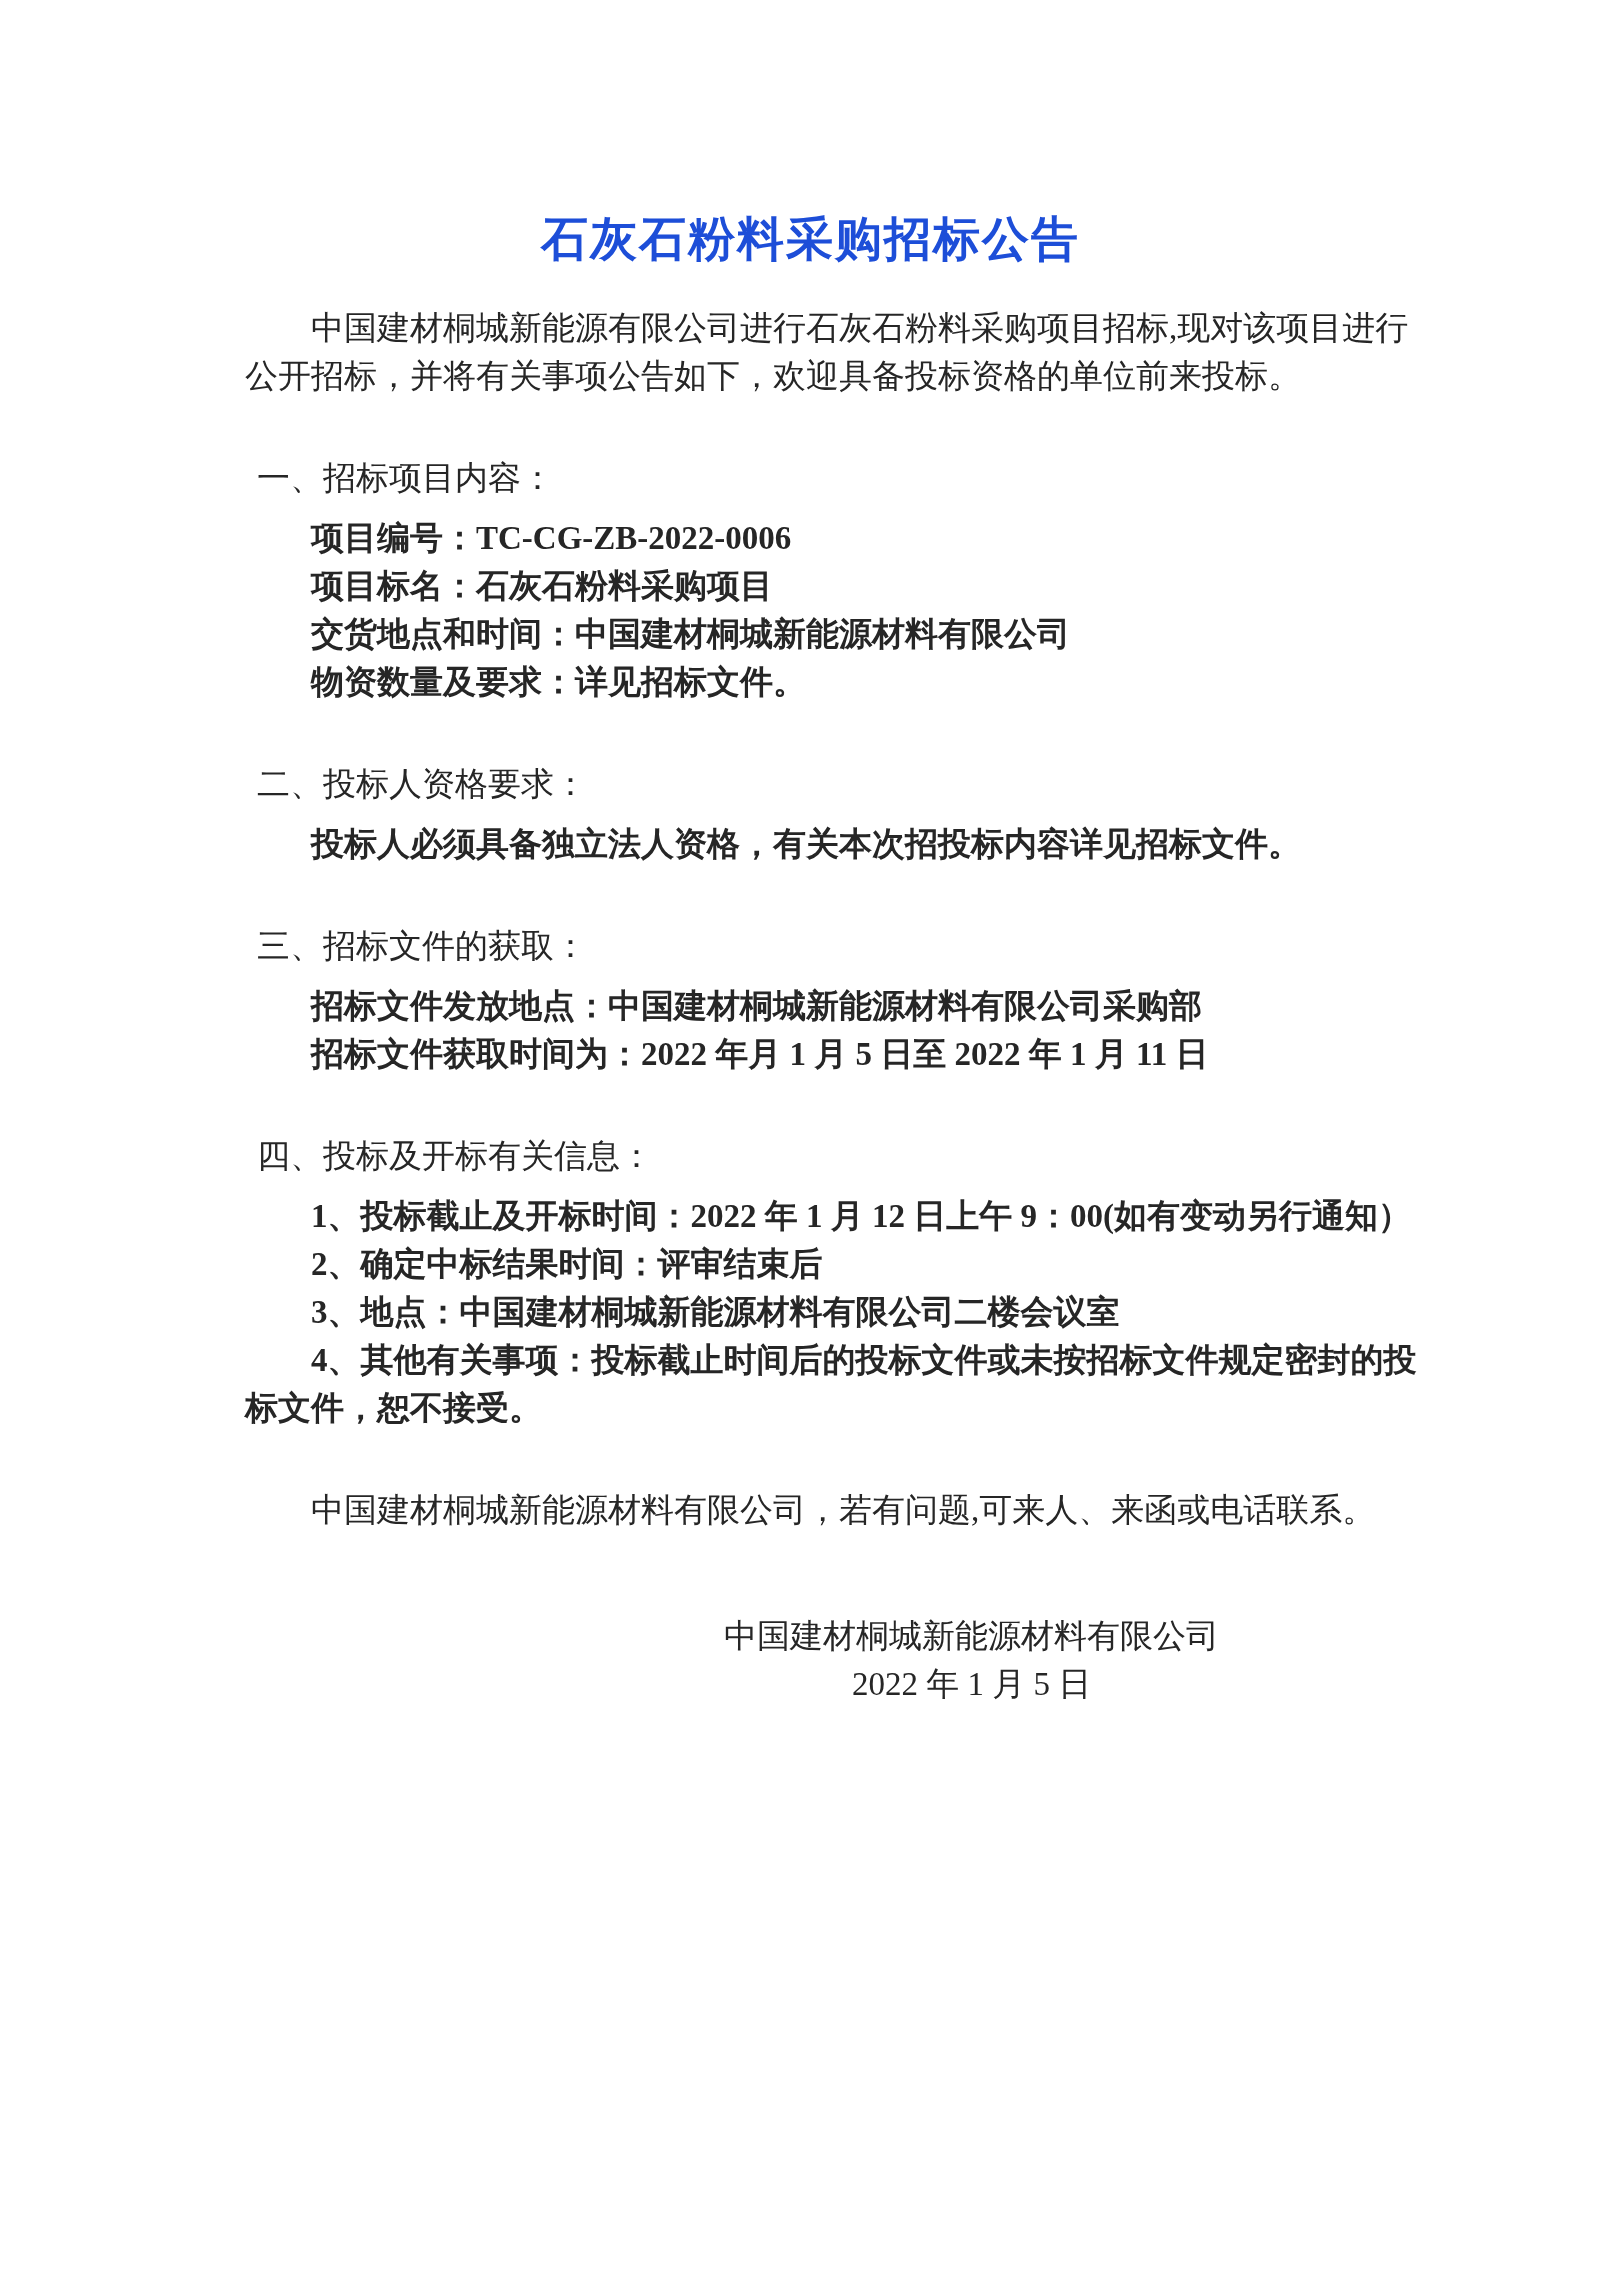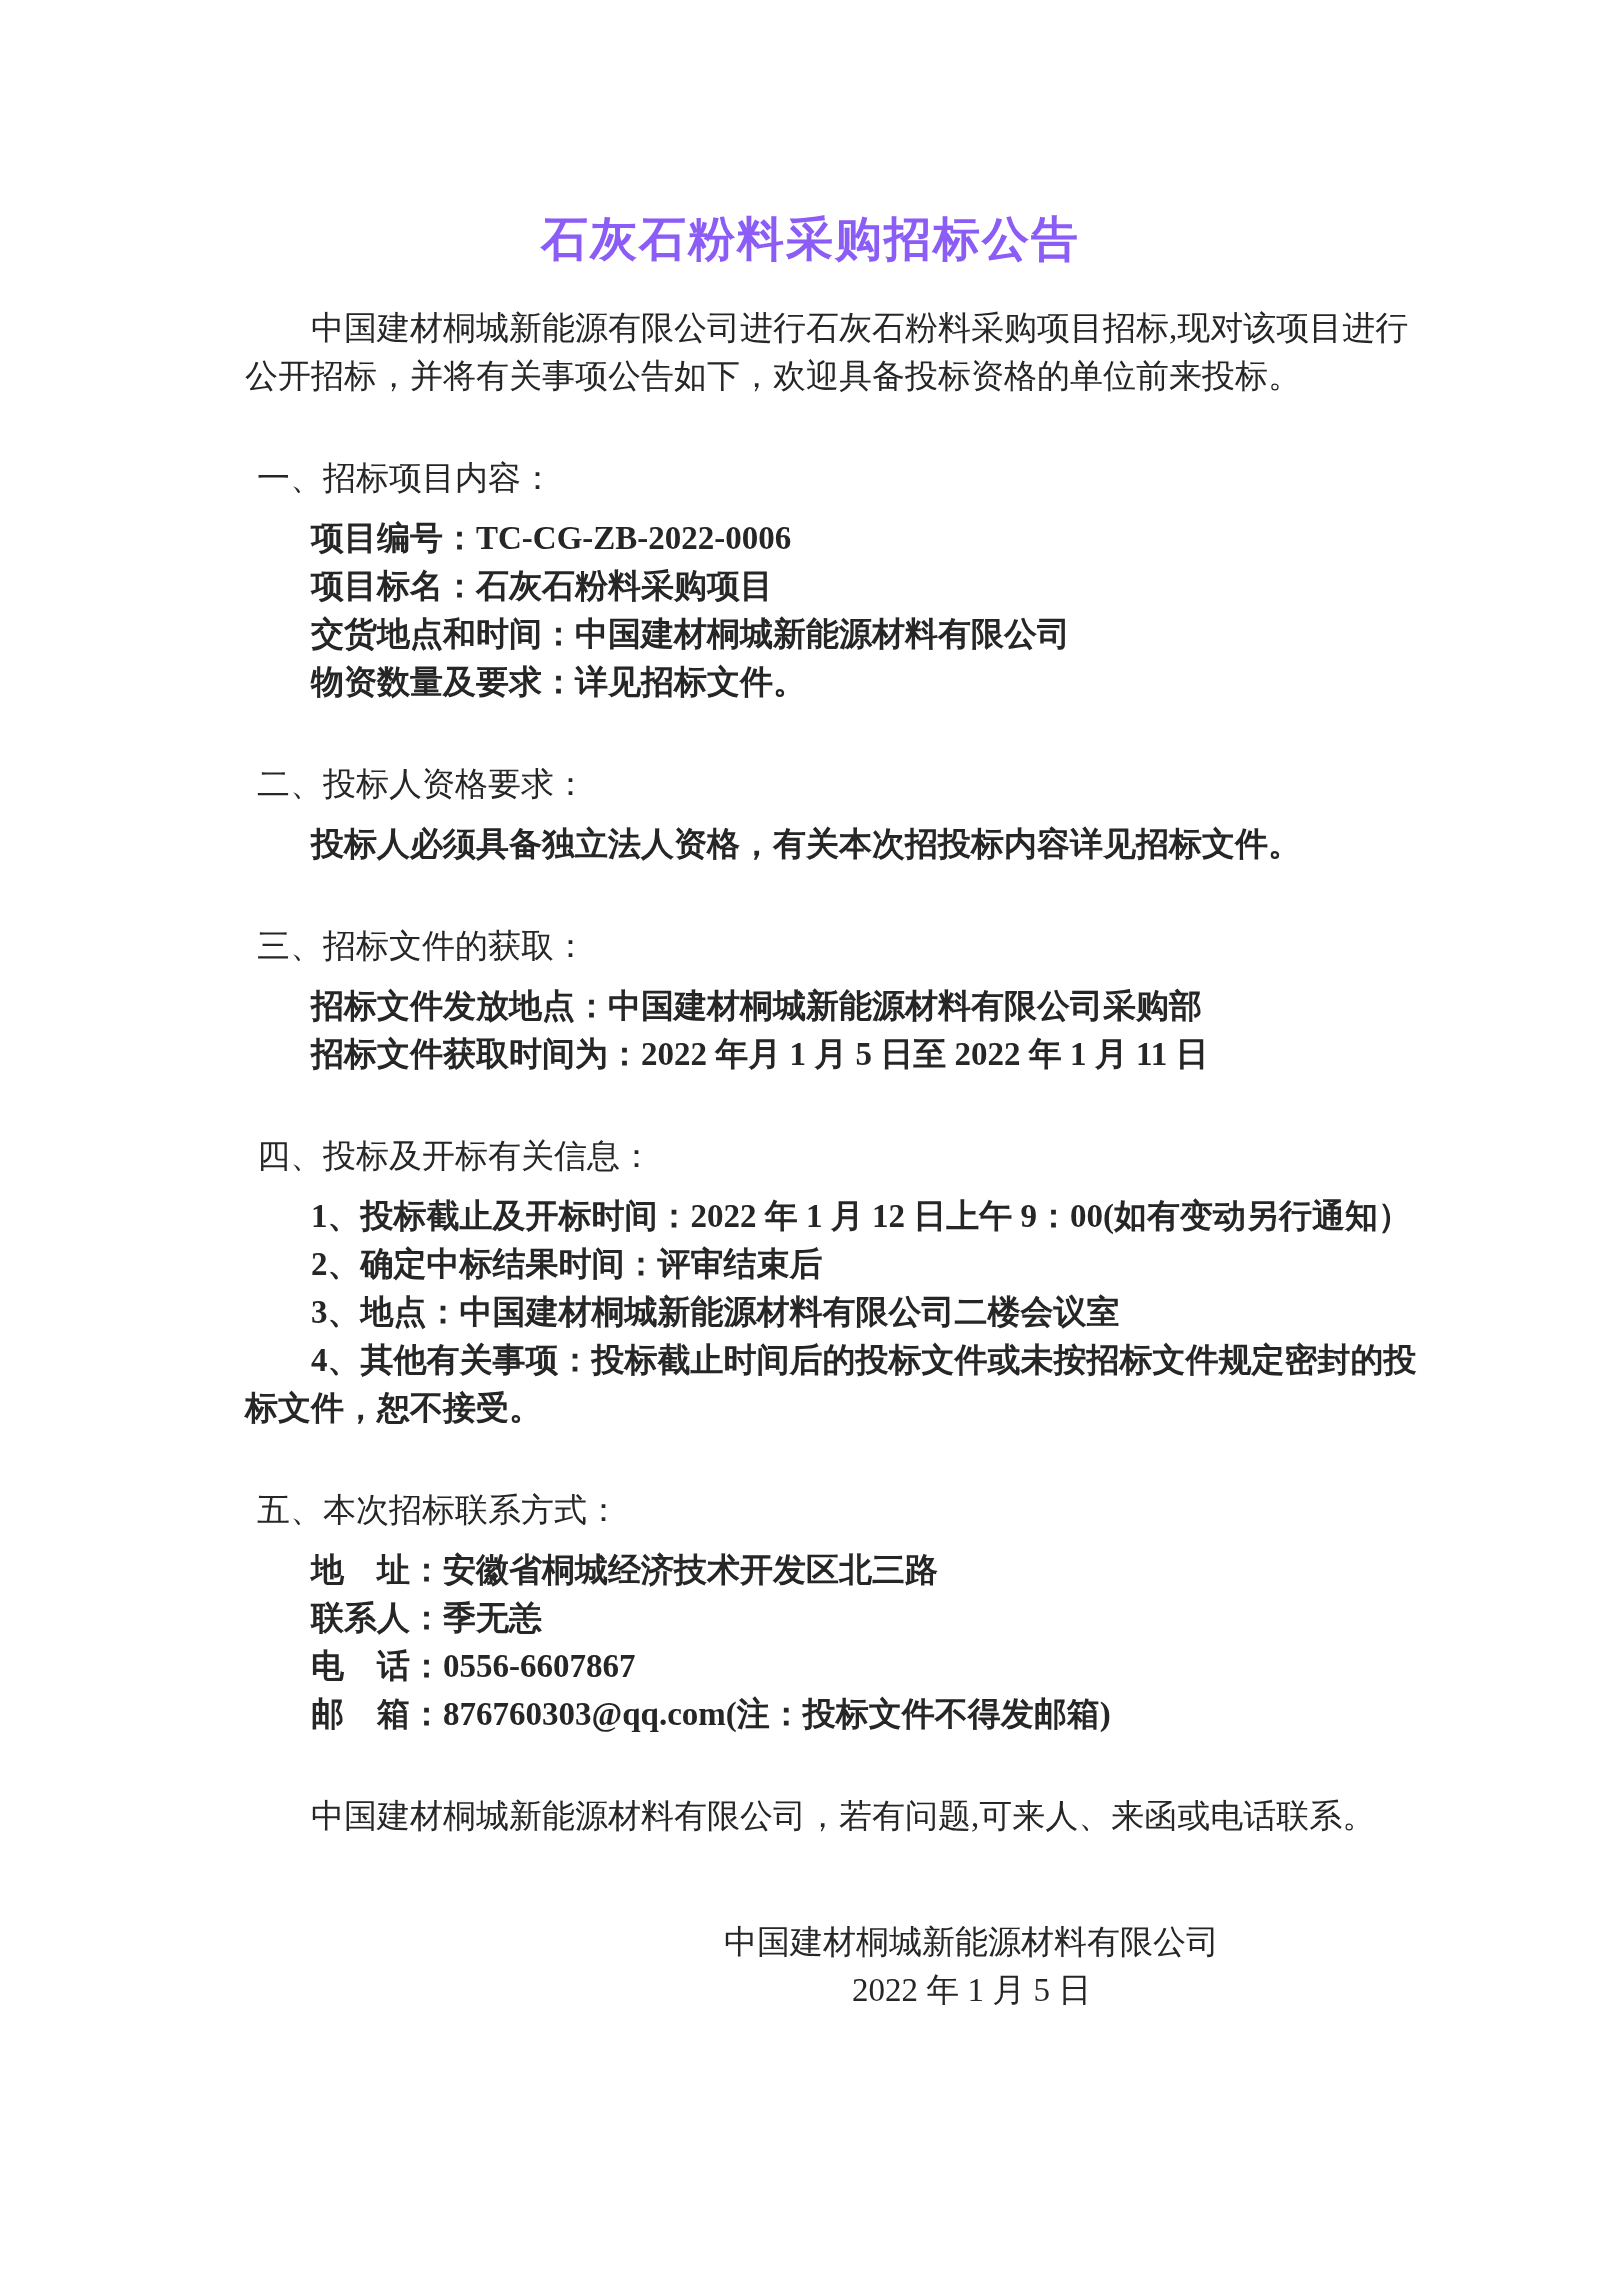--- a/index.html
+++ b/index.html
@@ -17,21 +17,21 @@
     color: #262626;
   }
   .doc-title {
     margin: 0;
     padding-top: 208px;
     text-align: center;
     font-size: 47px;
     line-height: 63px;
     font-weight: bold;
     letter-spacing: 2px;
-    color: #8b5cf6;
+    color: #1d4ed8;
   }
   .doc-body {
     padding-left: 245px;
     width: 1188px;
     font-size: 33px;
     line-height: 48px;
   }
   .intro {
     text-indent: 2em;
   }
@@ -89,27 +89,20 @@
     </div>
 
     <div class="section">
       <h2 class="section-heading">四、投标及开标有关信息：</h2>
       <div class="section-item">1、投标截止及开标时间：2022 年 1 月 12 日上午 9：00(如有变动另行通知）</div>
       <div class="section-item">2、确定中标结果时间：评审结束后</div>
       <div class="section-item">3、地点：中国建材桐城新能源材料有限公司二楼会议室</div>
       <div class="section-item">4、其他有关事项：投标截止时间后的投标文件或未按招标文件规定密封的投标文件，恕不接受。</div>
     </div>
 
-    <div class="section">
-      <h2 class="section-heading">五、本次招标联系方式：</h2>
-      <div class="section-item">地　址：安徽省桐城经济技术开发区北三路</div>
-      <div class="section-item">联系人：季无恙</div>
-      <div class="section-item">电　话：0556-6607867</div>
-      <div class="section-item">邮　箱：876760303@qq.com(注：投标文件不得发邮箱)</div>
-    </div>
 
     <p class="closing">中国建材桐城新能源材料有限公司，若有问题,可来人、来函或电话联系。</p>
 
     <div class="signature">
       <div>中国建材桐城新能源材料有限公司</div>
       <div>2022 年 1 月 5 日</div>
     </div>
 
   </div>
 </div>

